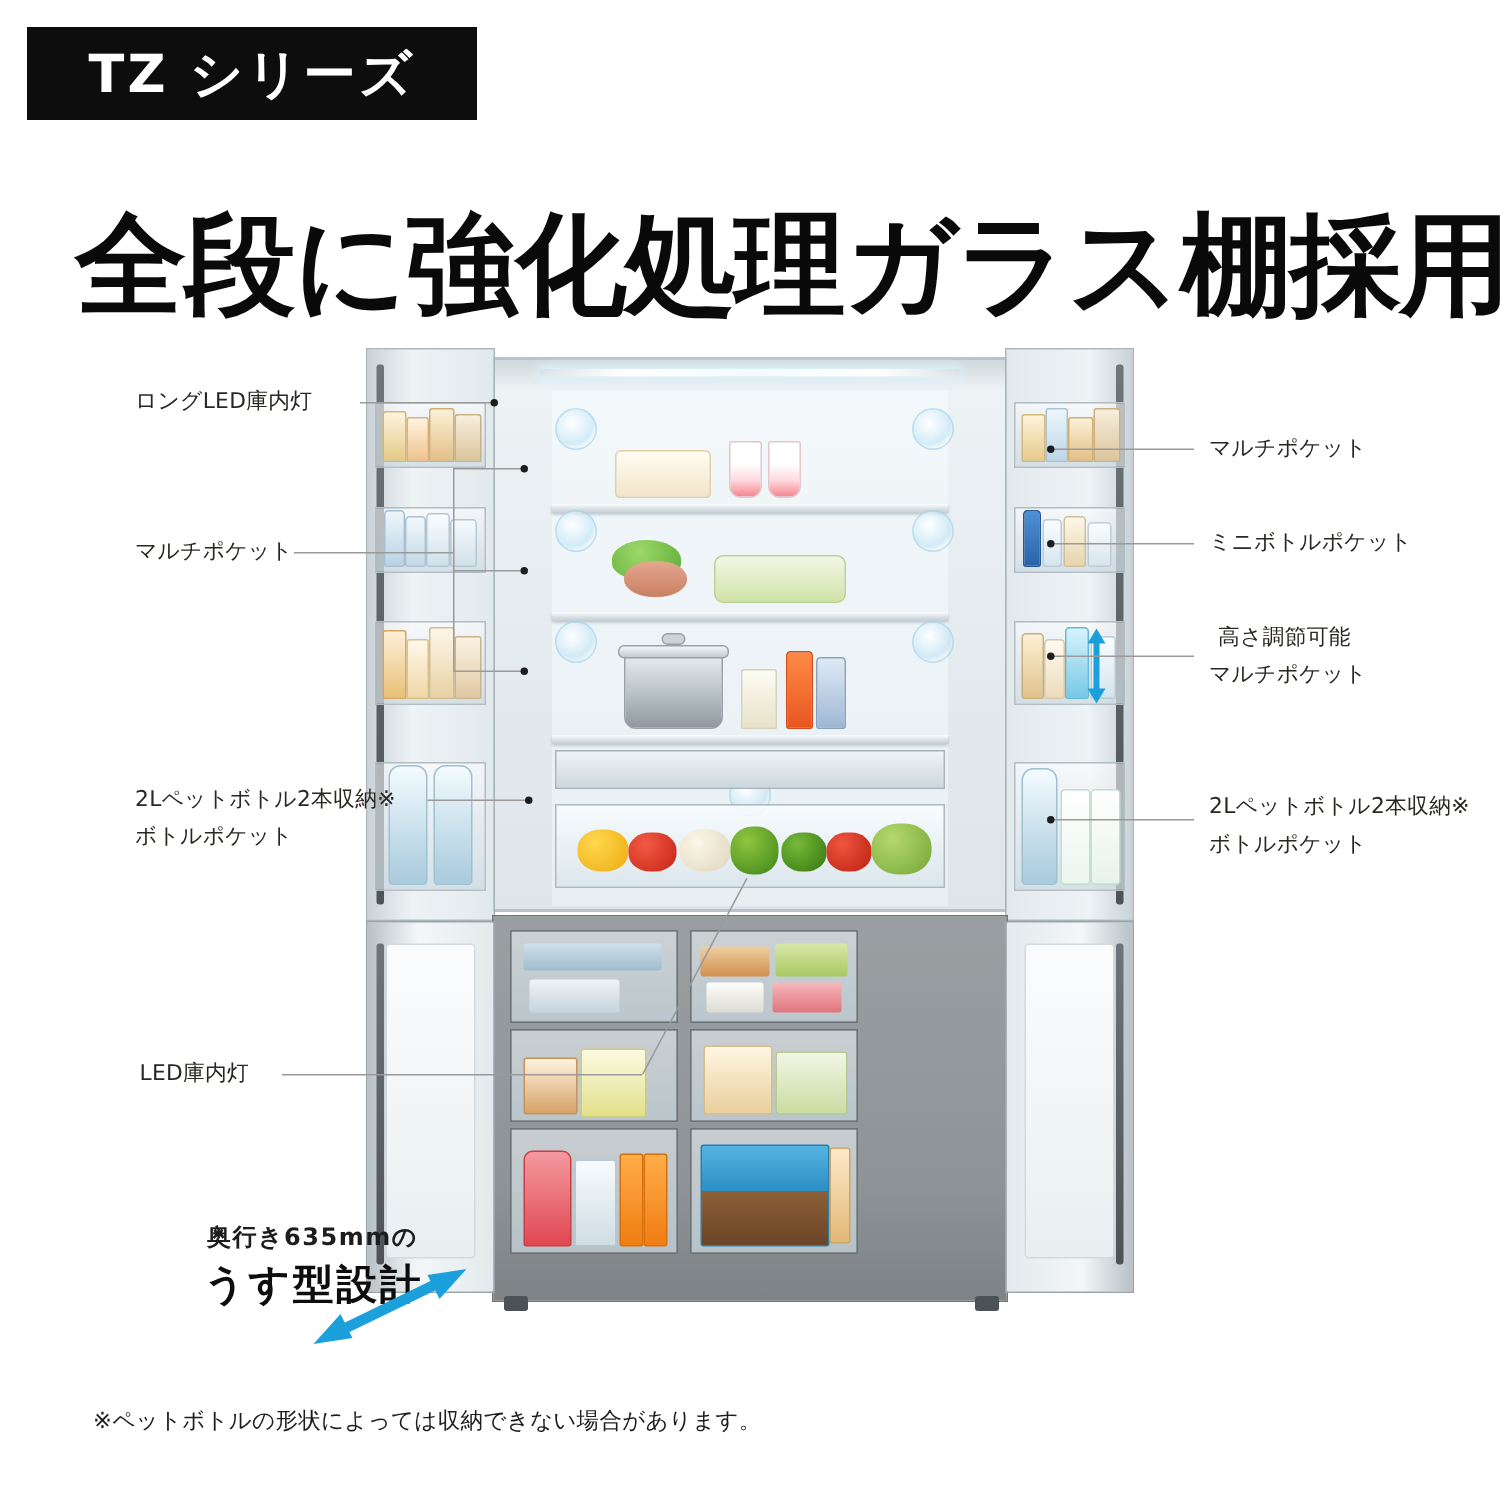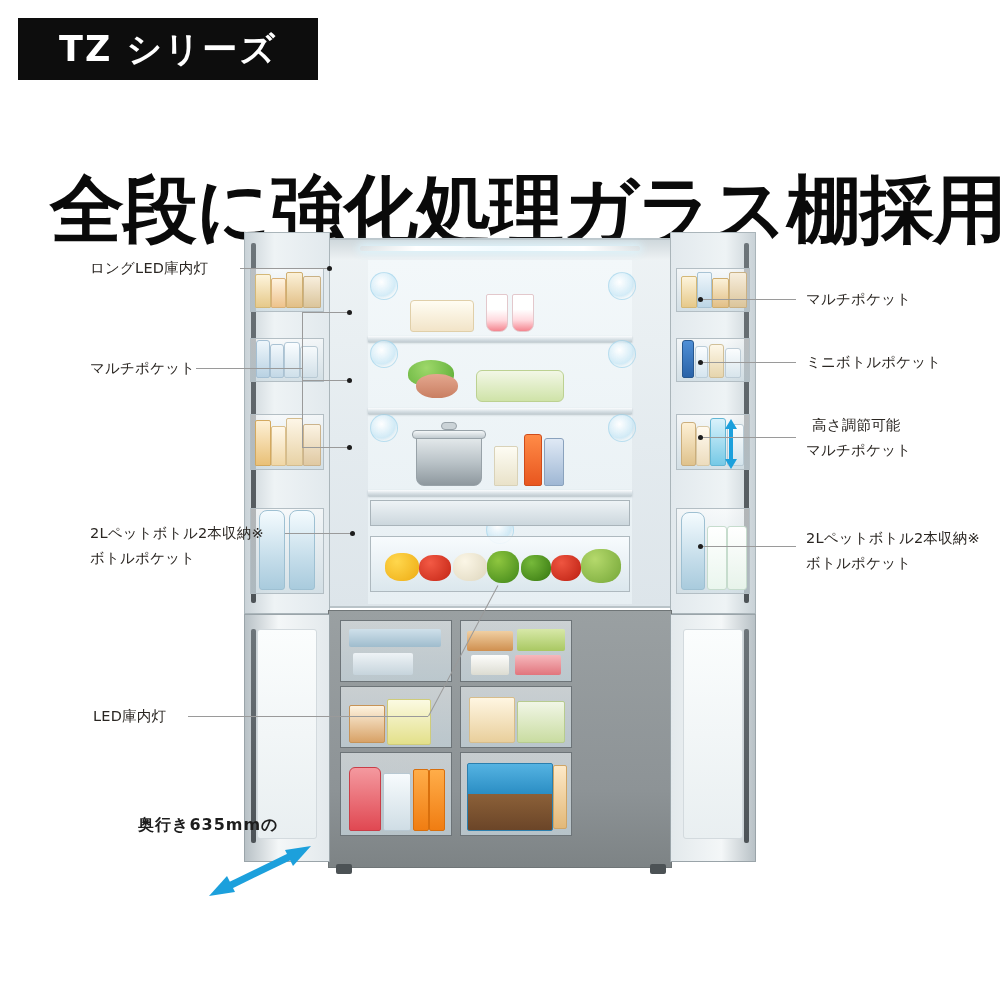--- a/index.html
+++ b/index.html
@@ -27,21 +27,20 @@
   .model-code{
     position:absolute;left:338px;top:32px;
     font-size:30px;font-weight:bold;color:#141414;letter-spacing:1px;
     font-family:"DejaVu Sans","Liberation Sans",sans-serif;
   }
   .headline{
     position:absolute;left:50px;top:128px;width:920px;
     font-size:74px;font-weight:bold;color:#0a0a0a;
     letter-spacing:-1px;white-space:nowrap;
     font-family:"DejaVu Sans","Liberation Sans",sans-serif;
-    margin-top:33px;
   }
 
   
   .label{
     position:absolute;font-size:14.5px;line-height:20px;
     color:#2a2622;white-space:nowrap;letter-spacing:.2px;
     font-family:"DejaVu Sans","Liberation Sans",sans-serif;
   }
   .label.r{text-align:left;}
 
@@ -382,20 +381,22 @@
   <div class="label" style="left:93px;top:706px;">LED庫内灯</div>
 
   <div class="label r" style="left:806px;top:289px;">マルチポケット</div>
   <div class="label r" style="left:806px;top:352px;">ミニボトルポケット</div>
   <div class="label r" style="left:812px;top:415px;">高さ調節可能</div>
   <div class="label r" style="left:806px;top:440px;">マルチポケット</div>
   <div class="label r" style="left:806px;top:528px;">2Lペットボトル2本収納※</div>
   <div class="label r" style="left:806px;top:553px;">ボトルポケット</div>
 
   <div class="thin-top">奥行き635mmの</div>
+  <div class="thin-main">うす型設計</div>
   <svg class="arrow-thin" style="left:205px;top:840px;" width="110" height="62" viewBox="0 0 110 62">
     <line x1="20" y1="48" x2="90" y2="14" stroke="#1ca0dc" stroke-width="7" stroke-linecap="butt"></line>
     <polygon points="4,56 30,52 22,36" fill="#1ca0dc"></polygon>
     <polygon points="106,6 80,10 88,26" fill="#1ca0dc"></polygon>
   </svg>
 
+  <div class="footnote">※ペットボトルの形状によっては収納できない場合があります。</div>
 
 </div>
 
 </body></html>

